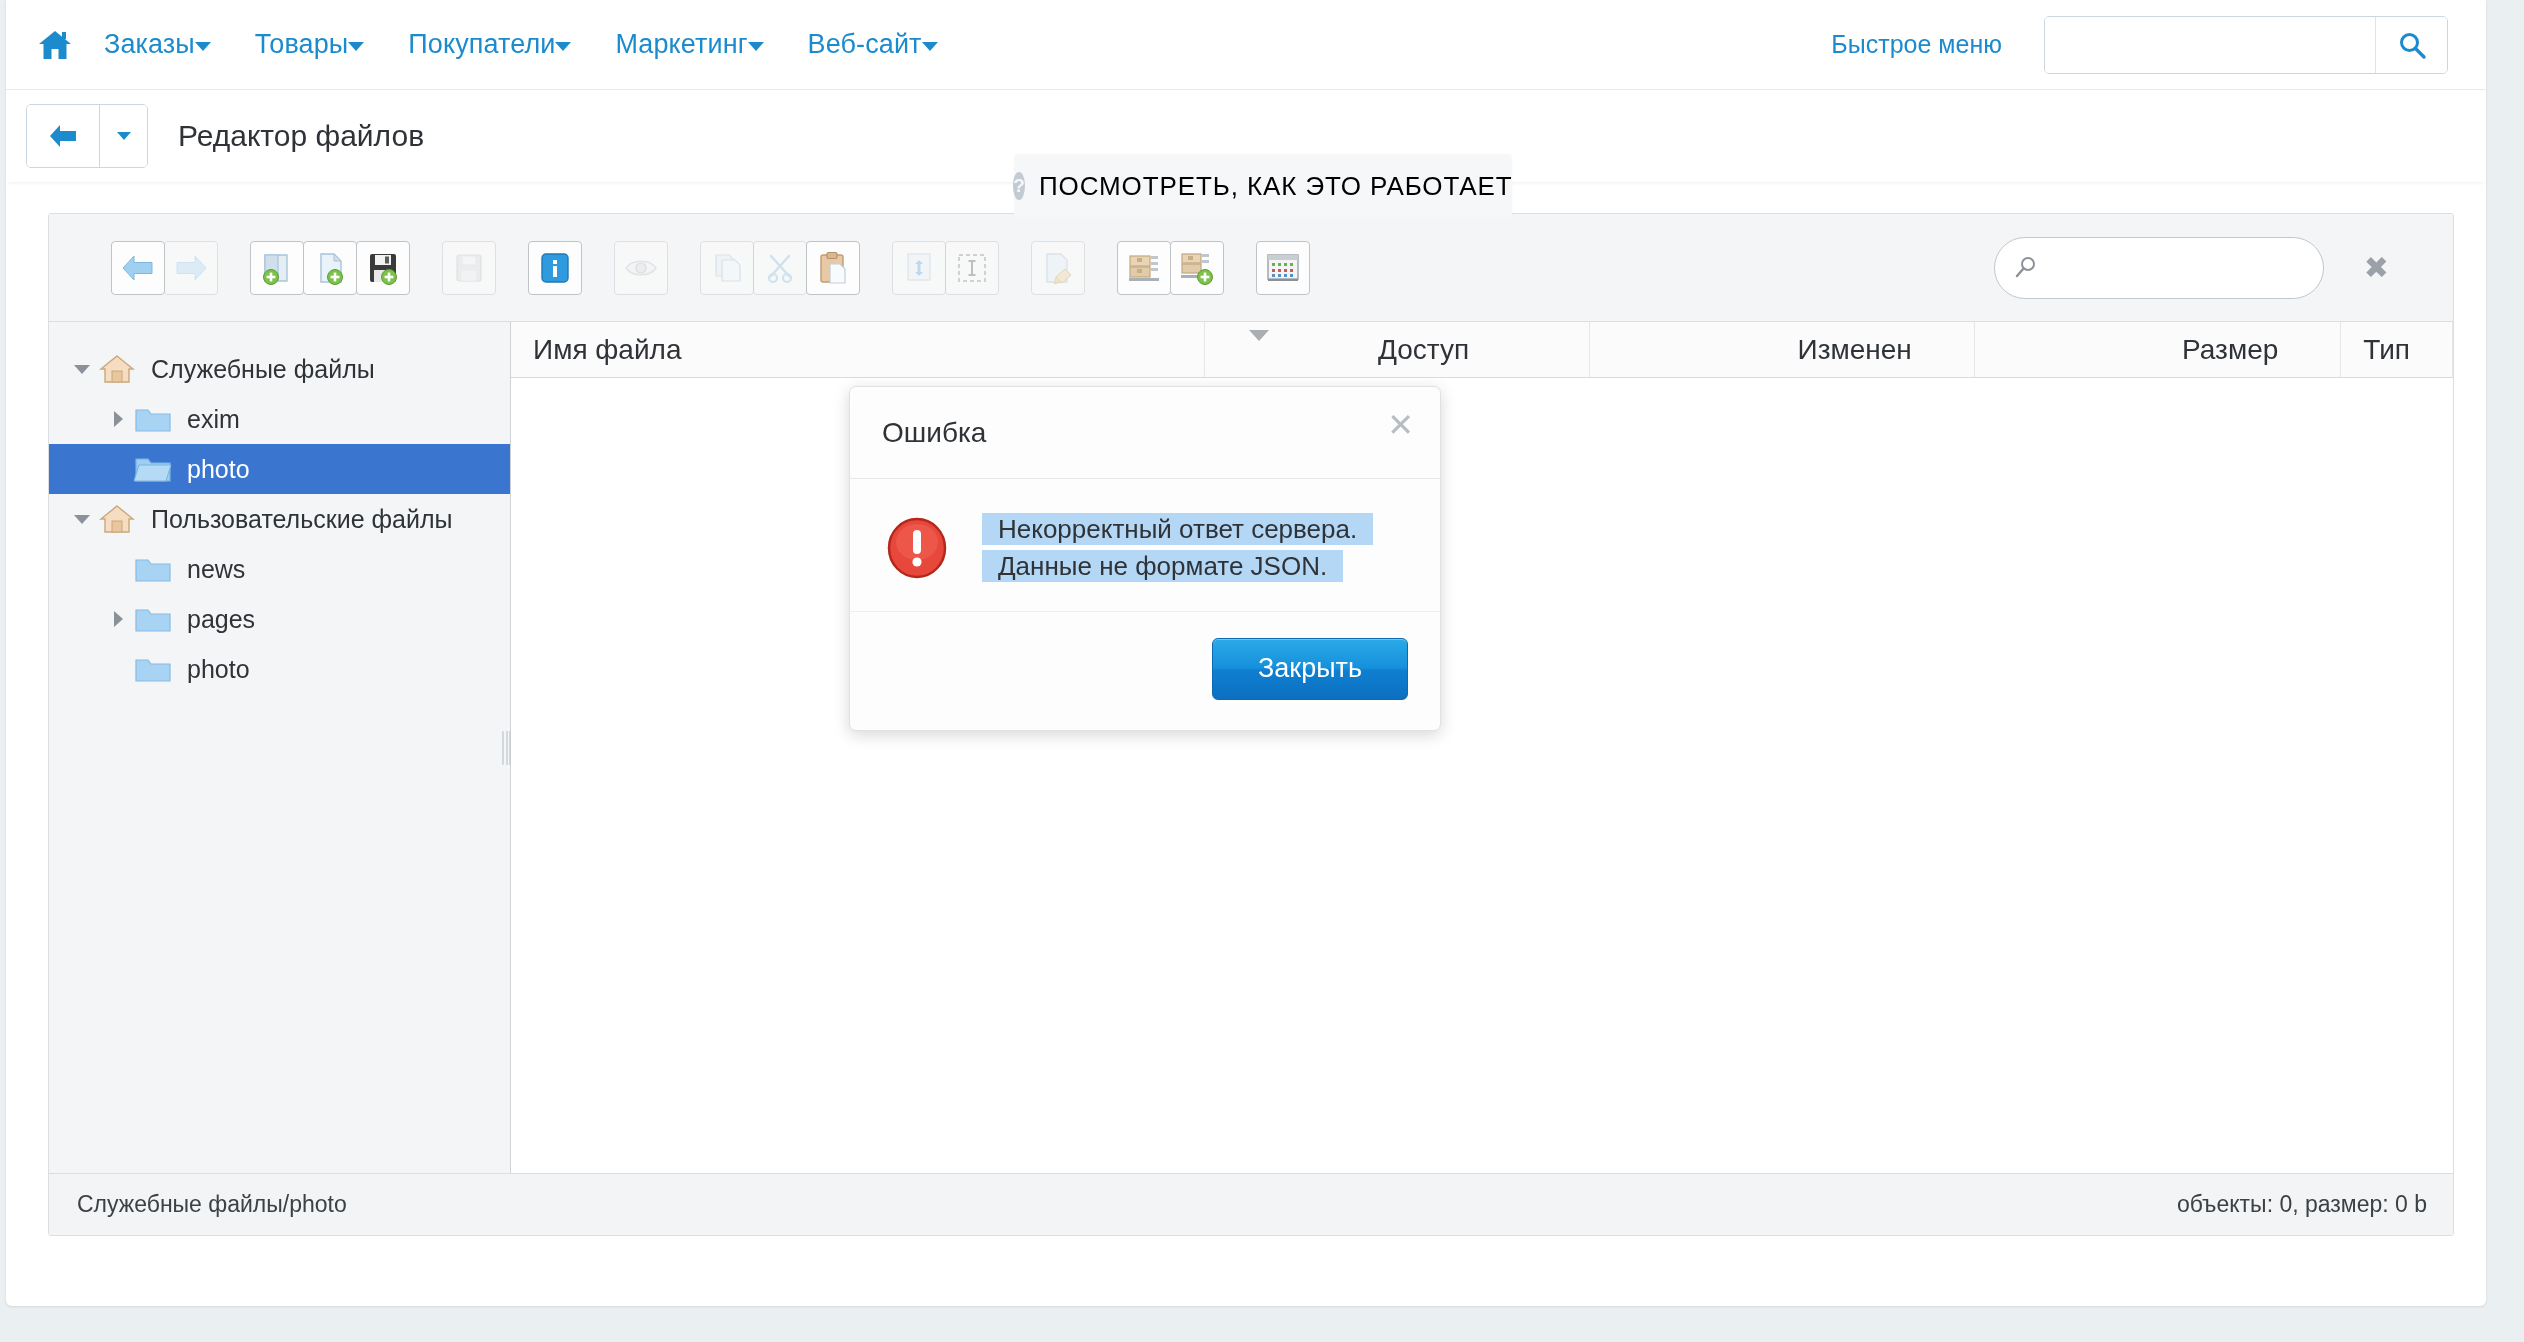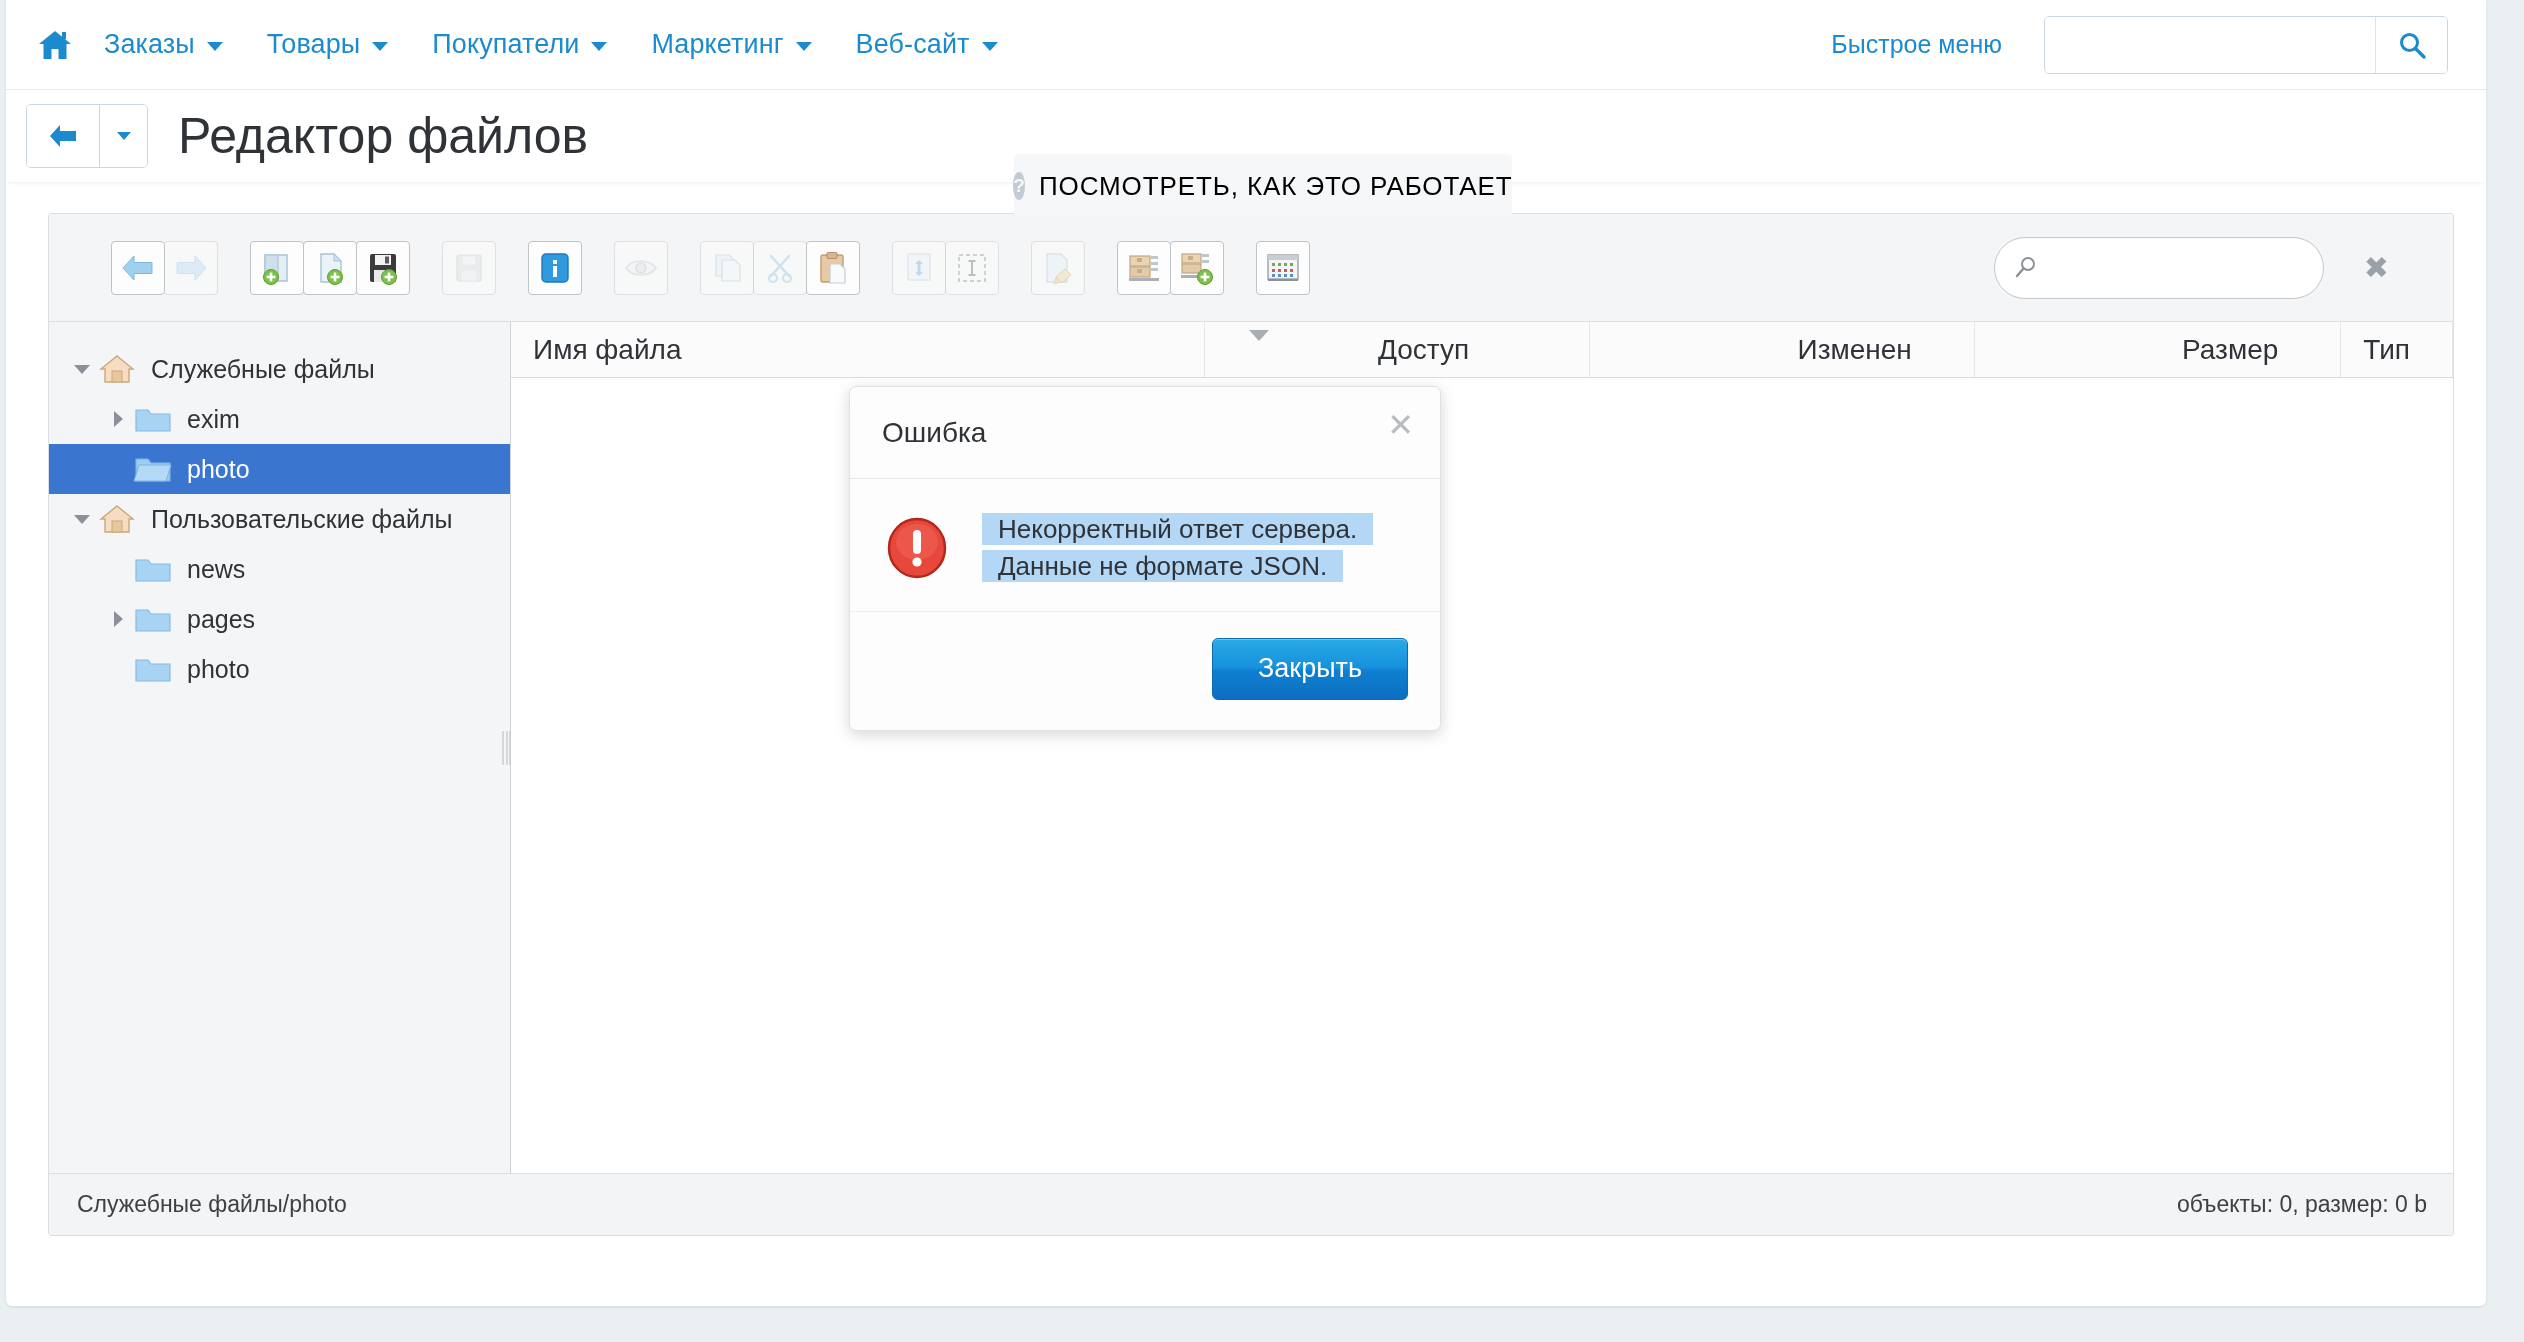--- a/index.html
+++ b/index.html
@@ -40,21 +40,21 @@
     cursor: pointer;
   }
   .home-glyph { width: 34px; height: 32px; display:block; }
 
   .nav-item {
     color: #1c8bcd;
     font-size: 27px;
     padding: 0 22px;
     cursor: pointer;
     white-space: nowrap;
-    display: flex; align-items: center; gap: 12px;
+    display: flex; align-items: center; gap: 0;
     letter-spacing: 0.1px;
   }
   .nav-item:first-of-type { margin-left: 18px; }
   .caret-down {
     width: 0; height: 0;
     border-left: 8px solid transparent;
     border-right: 8px solid transparent;
     border-top: 9px solid #1c8bcd;
     display: inline-block;
     position: relative; top: 2px;
@@ -132,21 +132,21 @@
     background: #fff;
   }
   .back-arrow { width: 32px; height: 28px; }
   .small-caret {
     width: 0; height: 0;
     border-left: 7px solid transparent;
     border-right: 7px solid transparent;
     border-top: 8px solid #1c8bcd;
   }
   .page-title {
-    font-size: 50px;
+    font-size: 30px;
     color: #2f3337;
     margin-left: 30px;
     white-space: nowrap;
   }
 
   
   .howto-tab {
     position: absolute;
     left: 1008px;
     top: 155px;

